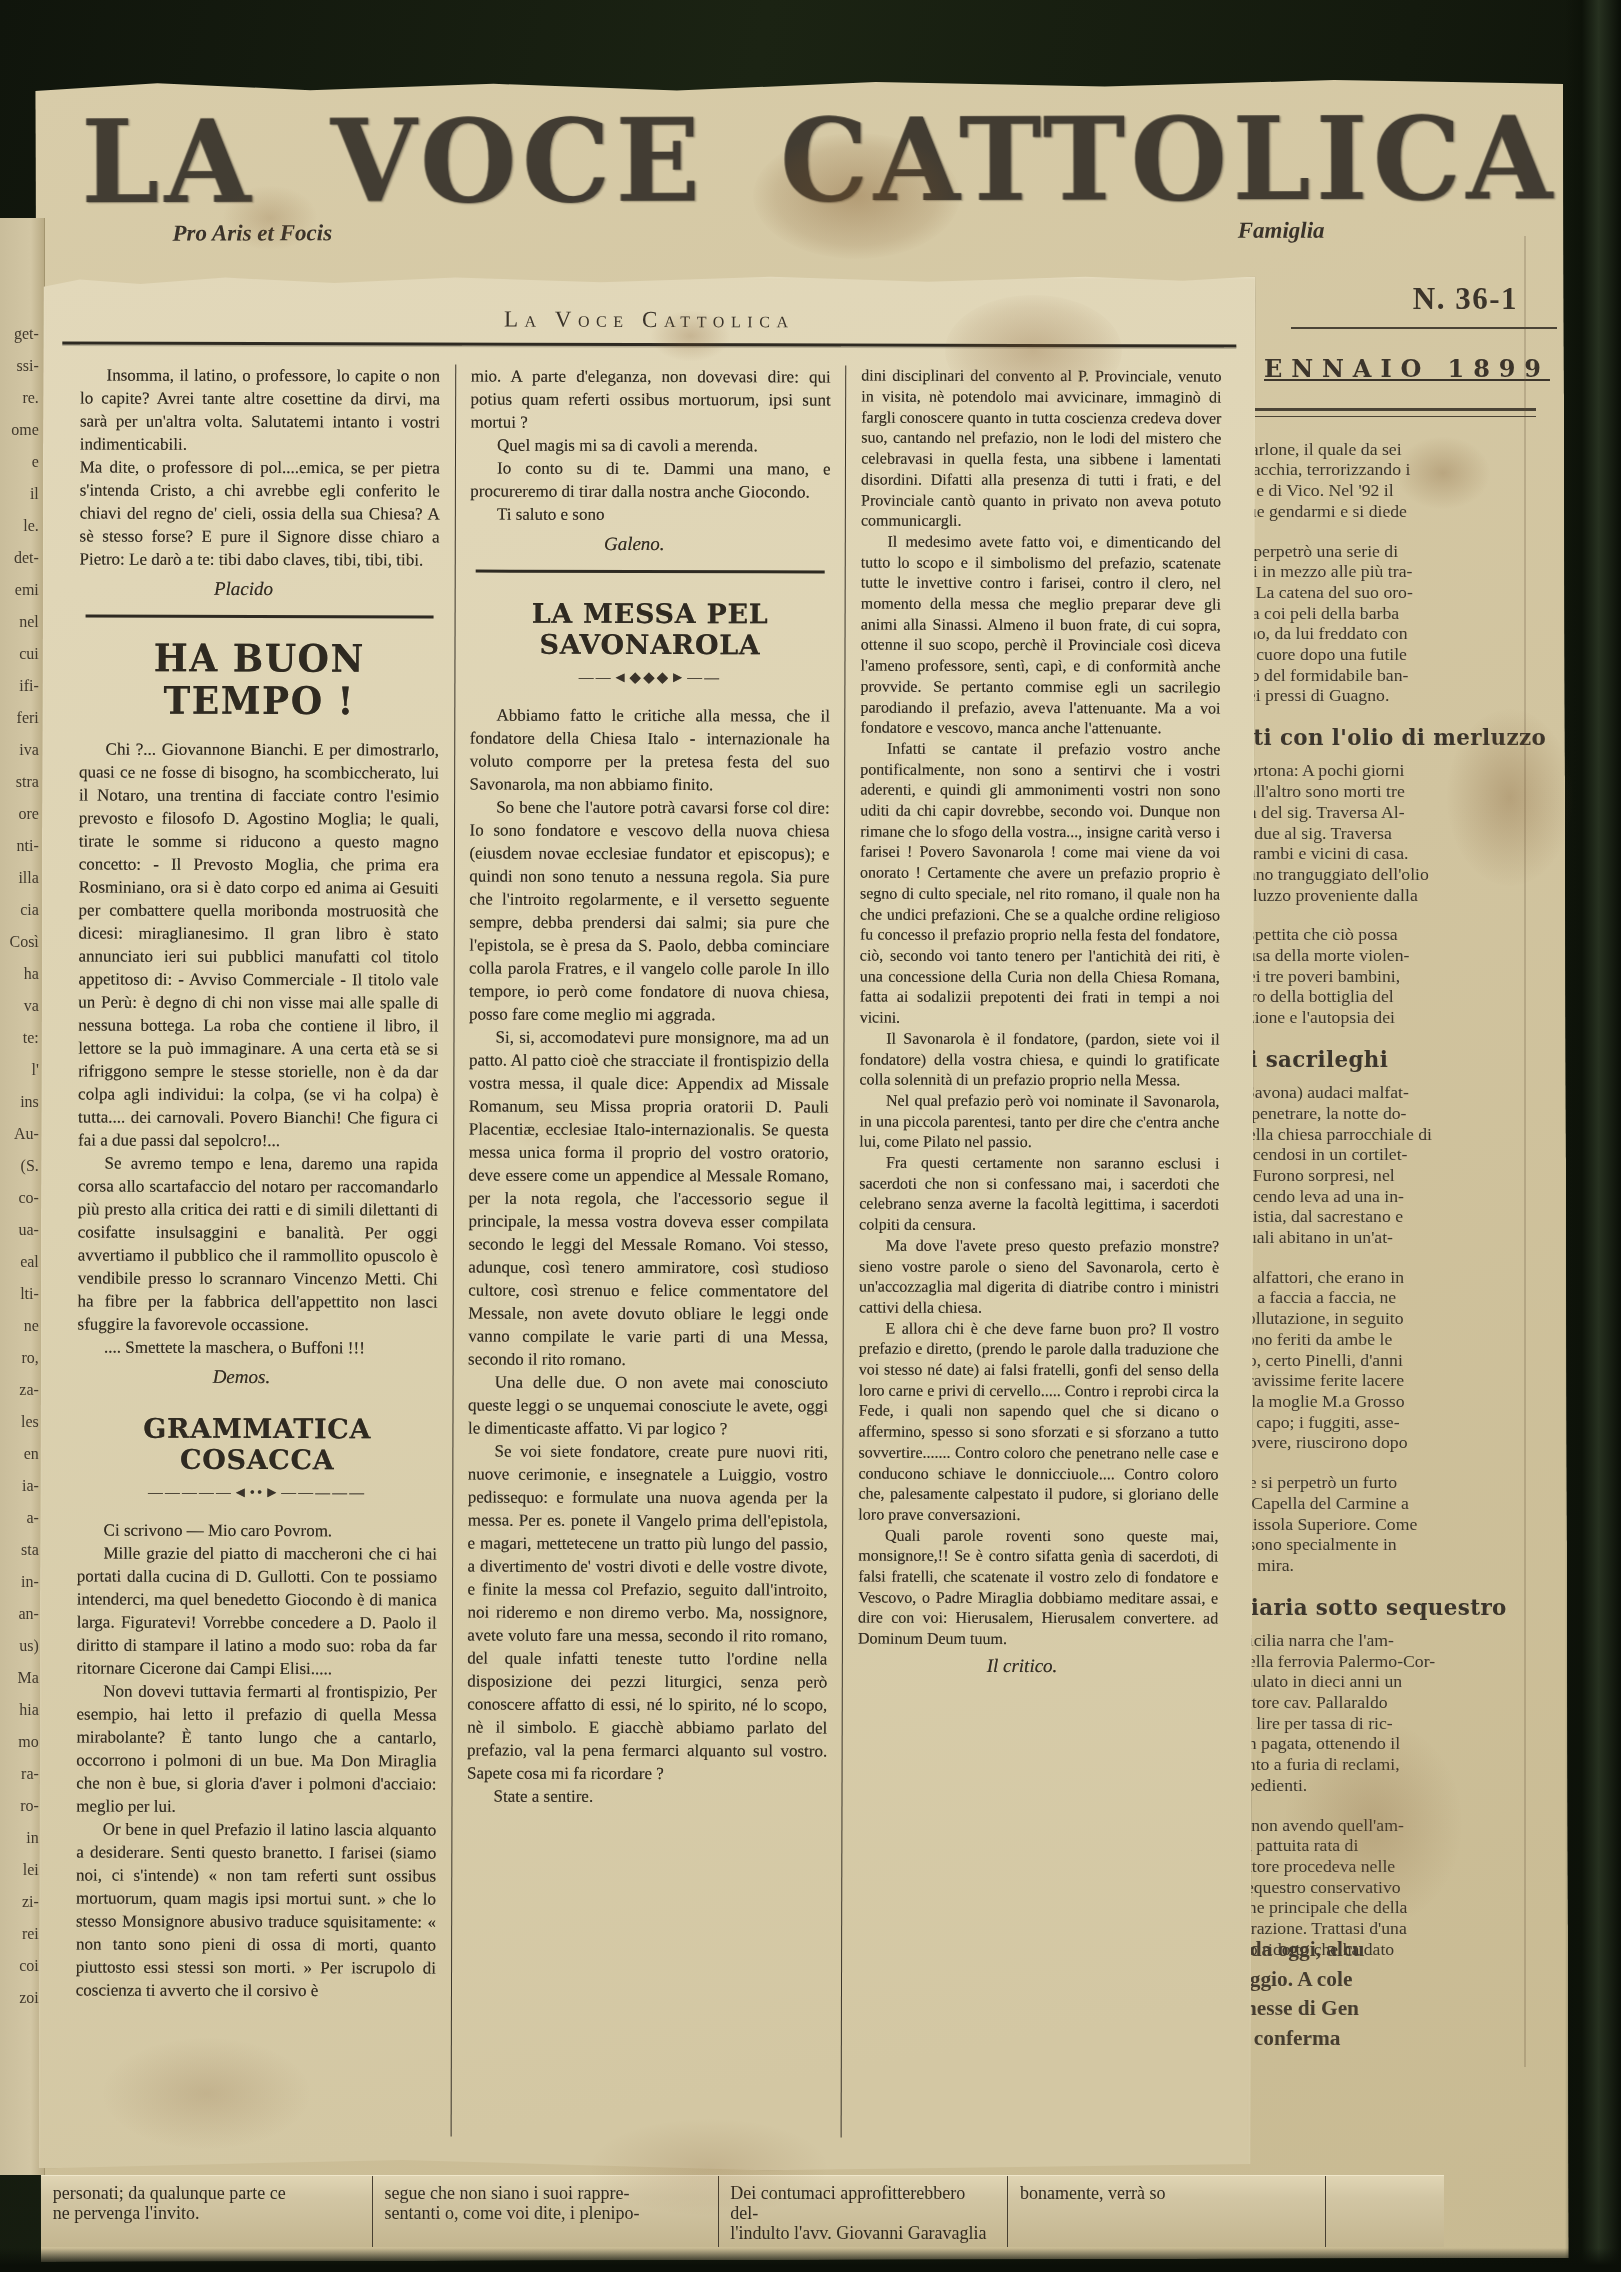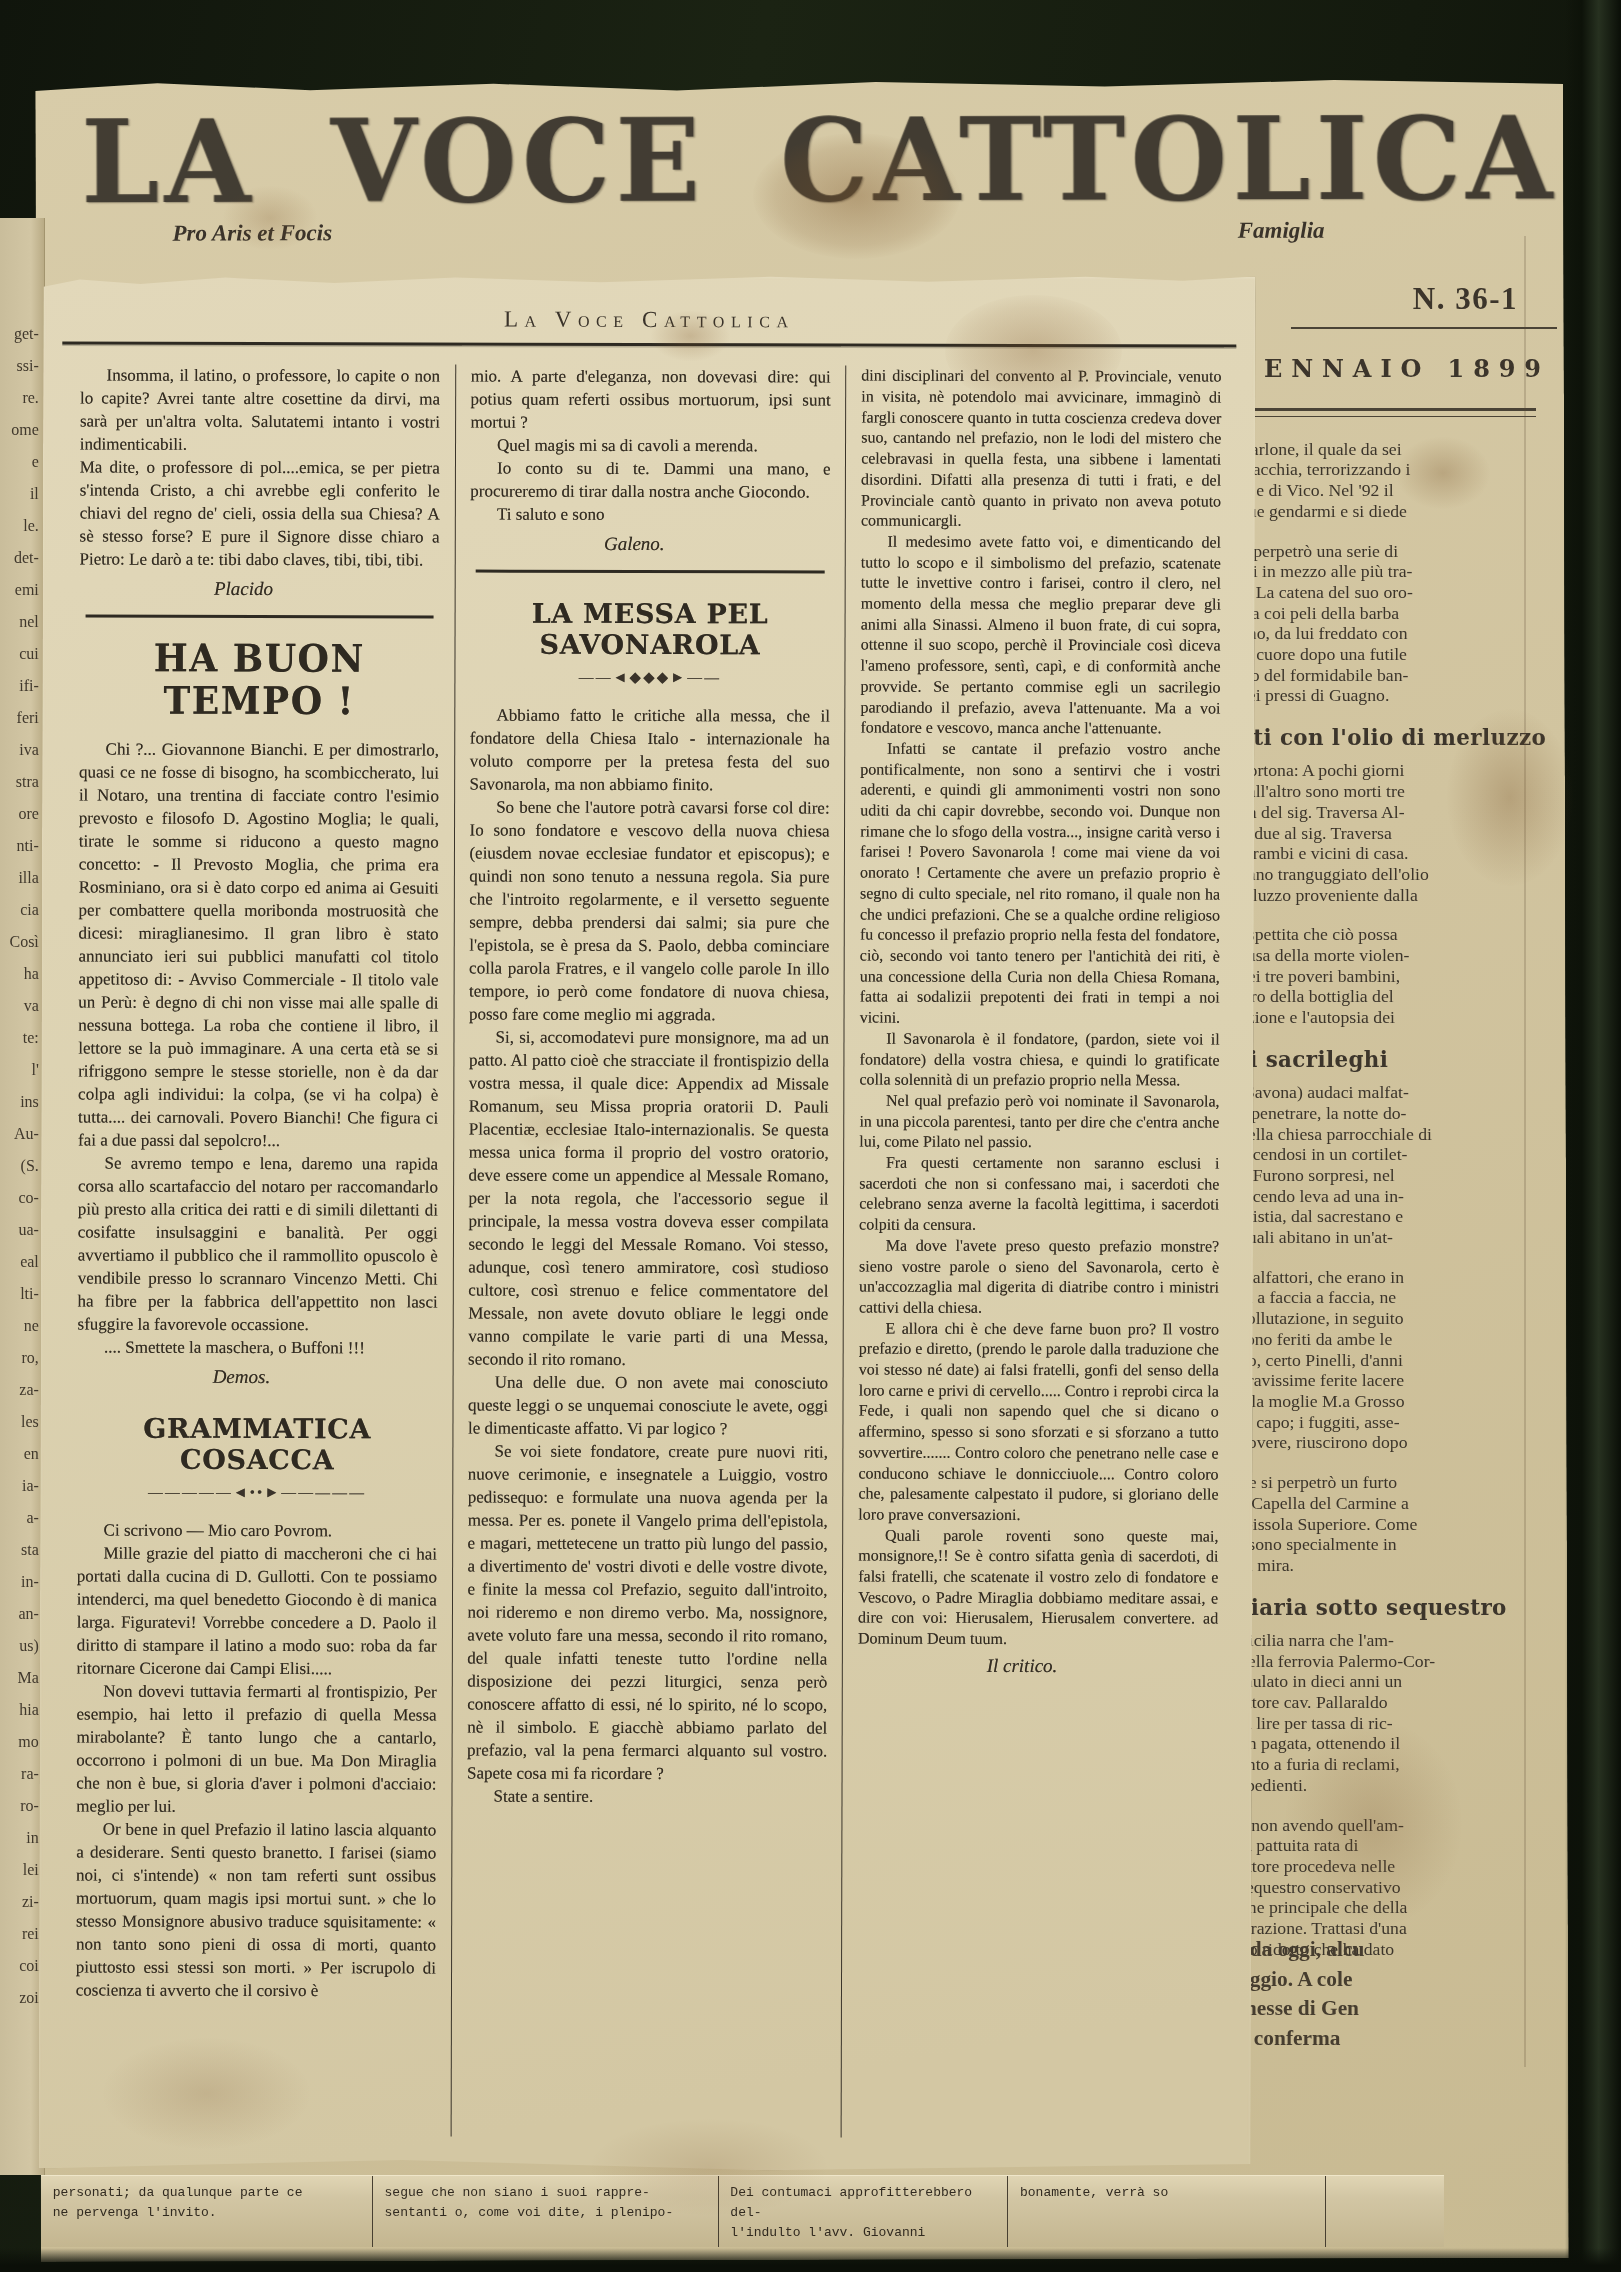--- a/index.html
+++ b/index.html
@@ -24,21 +24,21 @@
     filter:blur(0.3px);opacity:.93;
   }
   .motto-row{
     display:flex;justify-content:space-between;width:1152px;margin:3px 0 0 137px;
     font-style:italic;font-weight:700;font-size:23px;color:#3a332a;
   }
   
   .right-strip{position:absolute;right:59px;top:281px;width:323px;height:1890px;color:#3c352b;z-index:1;}
   .rs-issue{font-weight:700;font-size:31px;text-align:right;padding-right:44px;letter-spacing:1.5px;}
   .rs-rule{border-bottom:2.2px solid #4a4336;width:266px;margin:10.3px 0 25px 52px;}
-  .rs-date{font-family:"DejaVu Serif",serif;font-weight:700;font-size:24px;letter-spacing:8.9px;margin-left:25px;white-space:nowrap;}
+  .rs-date{font-family:"DejaVu Serif",serif;font-weight:700;font-size:24px;letter-spacing:8.9px;margin-left:25px;white-space:nowrap;text-decoration:underline;}
   .rs-orn{height:4.4px;border-top:3.7px solid #4a4336;border-bottom:1.5px solid #4a4336;width:92%;margin:25px 0 22px 0;filter:blur(0.2px);}
   .rs-sections{font-size:17.7px;line-height:20.7px;height:1521px;overflow:hidden;}
   .rs-sections .blk{white-space:nowrap;}
   .rs-sections .l{margin:0;}
   .rs-sections .gap{height:19px;}
   .rs-sections .h{
     font-family:"DejaVu Serif",serif;font-weight:700;font-size:21.4px;line-height:25px;
     margin:19px 0 10.3px 0;letter-spacing:0.4px;
   }
   .rs-corner{position:absolute;left:0;top:1654px;font-size:21.4px;line-height:29.5px;font-weight:700;color:#463d2f;}
@@ -49,21 +49,21 @@
     background:linear-gradient(90deg,#c9bd9b,#d2c6a4 70%,#b9ab85 100%);
     border-right:1.5px solid #a2946e;overflow:hidden;padding-top:100px;box-sizing:border-box;
   }
   .left-sliver .line{font-size:16px;line-height:32px;text-align:right;padding-right:5.2px;color:#40382c;}
   
   .bottom-strip{
     position:absolute;left:41px;top:2175px;width:1403px;height:72px;z-index:2;
     background:linear-gradient(180deg,#e0d5b4 0%,#d2c6a4 30%,#c4b690 100%);
     display:flex;box-sizing:border-box;border-top:1.5px solid #efe6c9;
   }
-  .bstrip-cell{padding:7.4px 10.3px 0 11.8px;font-size:13px;line-height:20px;overflow:hidden;border-right:1.5px solid #473f31;font-family:Liberation Mono, monospace;}
+  .bstrip-cell{padding:7.4px 10.3px 0 11.8px;font-size:18px;line-height:20px;overflow:hidden;border-right:1.5px solid #473f31;}
   .bstrip-cell:nth-child(1){flex:0 0 22%;}
   .bstrip-cell:nth-child(2){flex:0 0 23%;}
   .bstrip-cell:nth-child(3){flex:0 0 19%;}
   .bstrip-cell:nth-child(4){flex:0 0 21%;}
   .bstrip-cell:nth-child(5){flex:1;border-right:none;font-family:"DejaVu Serif",serif;font-weight:700;font-size:21.4px;line-height:26.6px;padding-top:4.4px;}
   
   .page-front{
     position:absolute;left:41px;top:275px;width:1212px;height:1895px;z-index:3;
     background:linear-gradient(170deg,#e2d8ba 0%,#dcd2b1 45%,#d3c7a3 92%);
     box-shadow:13.3px 5.9px 20.7px rgba(8,8,4,.5),0 1.5px 3px rgba(255,250,230,.25) inset;

